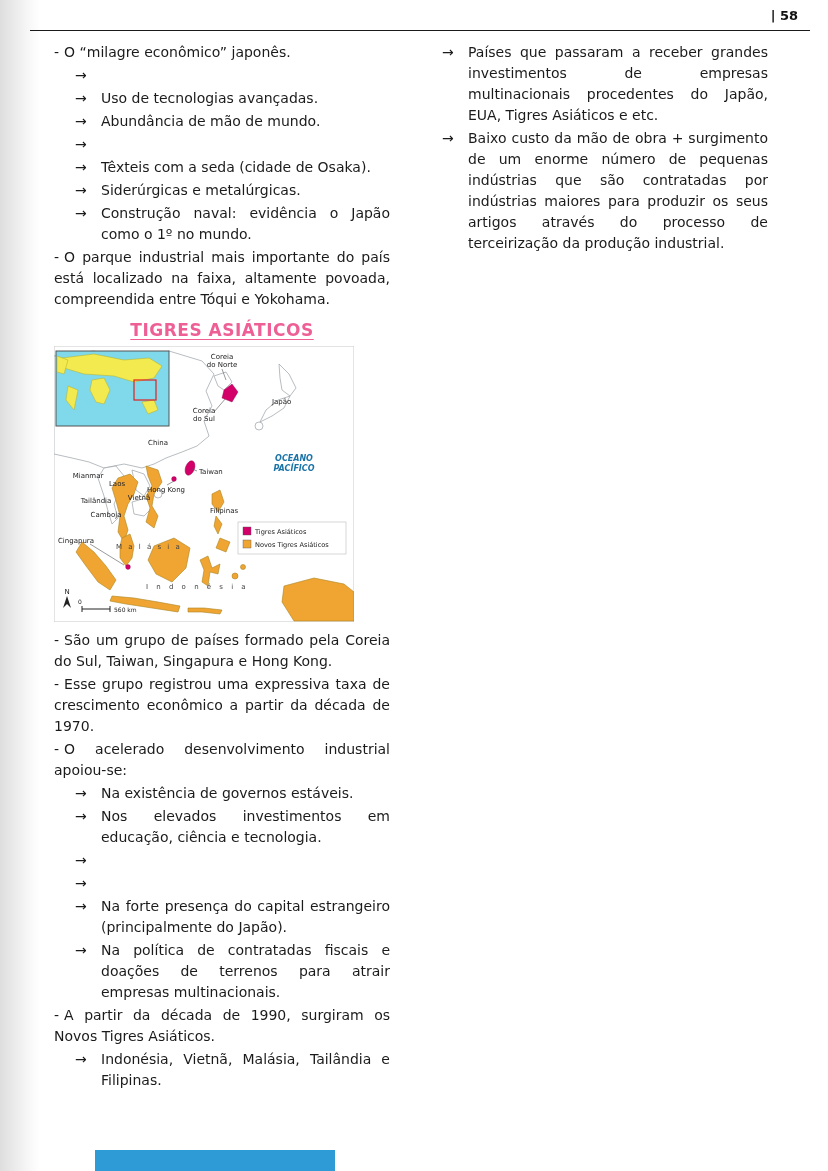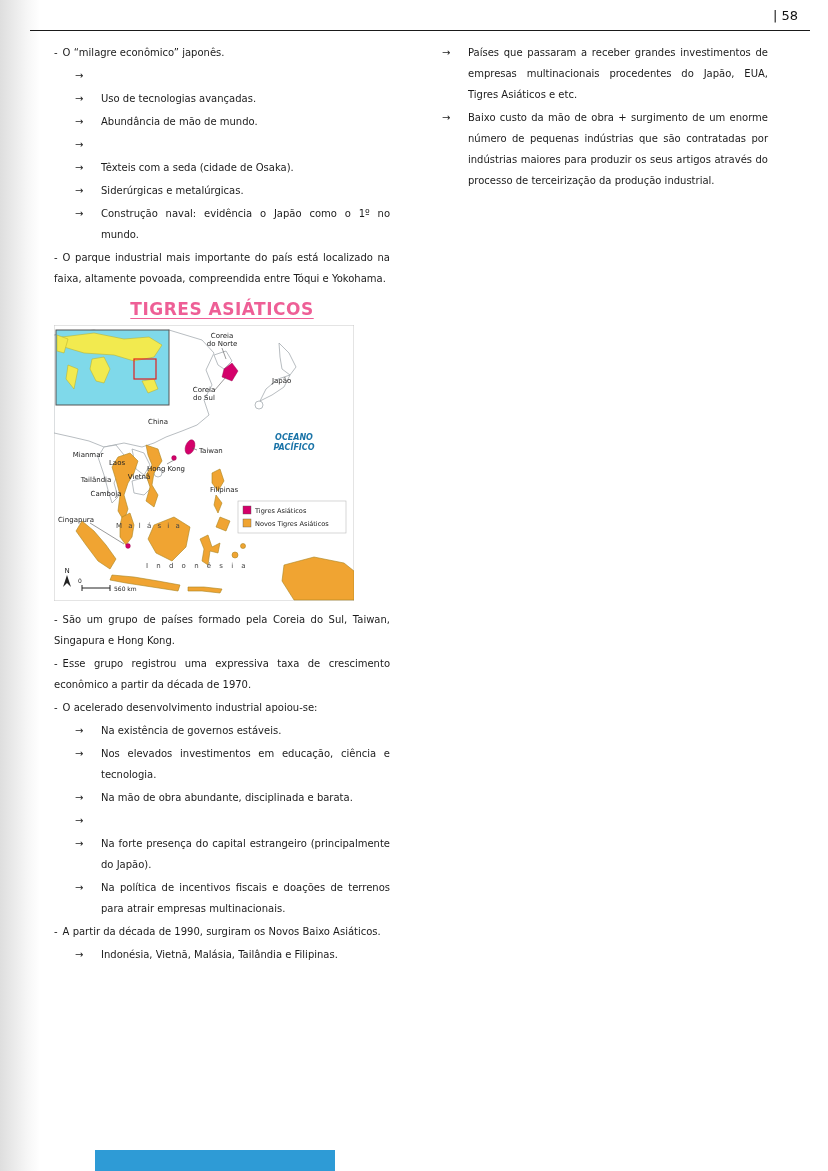--- a/index.html
+++ b/index.html
@@ -2,26 +2,26 @@
 <html><head>
 <meta charset="utf-8">
 <style>
   html,body{margin:0;padding:0;}
   body{
     width:828px;height:1171px;position:relative;background:#ffffff;
     font-family:"DejaVu Sans", sans-serif;color:#1b1b1b;overflow:hidden;
   }
   .page-edge{position:absolute;left:0;top:0;width:40px;height:1171px;
     background:linear-gradient(to right,#dedede,#f7f7f7 70%,#ffffff);}
-  .pagenum{position:absolute;top:8px;right:30px;font-size:13px;font-weight:normal;color:#111;}
+  .pagenum{position:absolute;top:8px;right:30px;font-size:13px;font-weight:bold;color:#111;}
   .toprule{position:absolute;top:30px;left:30px;right:18px;border-top:1.6px solid #1a1a1a;}
   .col{position:absolute;top:42px;}
   .col-left{left:54px;width:336px;}
   .col-right{left:442px;width:326px;}
-  .item{font-size:10px;line-height:21px;text-align:justify;margin:0 0 2px 0;}
+  .item{font-size:14px;line-height:21px;text-align:justify;margin:0 0 2px 0;}
   .dash-item .marker{margin-right:5px;}
   .arrow-item{display:flex;}
   .col-left .arrow-item{padding-left:21px;}
   .col-right .arrow-item{padding-left:0;}
   .arrow-item .marker{flex:0 0 26px;}
   .arrow-item .txt{flex:1;}
   .map-heading{text-align:center;color:#ee5f96;font-size:17px;font-weight:bold;
     letter-spacing:.5px;margin:10px 0 6px 0;text-decoration:underline;text-underline-offset:3px;}
   .map-figure{width:348px;margin:2px auto 8px auto;}
   .map-figure svg{display:block;}
@@ -194,34 +194,33 @@
   <p class="item arrow-item">
       <span class="marker">→</span>
       <span class="txt">Na existência de governos estáveis.</span>
     </p>
   <p class="item arrow-item">
       <span class="marker">→</span>
       <span class="txt">Nos elevados investimentos em educação, ciência e tecnologia.</span>
     </p>
   <p class="item arrow-item">
       <span class="marker">→</span>
-      <span class="txt">Na mão de obra abundante, disciplinada e barata.</span>
     </p>
   <p class="item arrow-item">
       <span class="marker">→</span>
     </p>
   <p class="item arrow-item">
       <span class="marker">→</span>
       <span class="txt">Na forte presença do capital estrangeiro (principalmente do Japão).</span>
     </p>
   <p class="item arrow-item">
       <span class="marker">→</span>
-      <span class="txt">Na política de incentivos fiscais e doações de terrenos para atrair empresas multinacionais.</span>
-    </p>
-  <p class="item dash-item"><span class="marker">-</span><span class="txt">A partir da década de 1990, surgiram os Novos Baixo Asiáticos.</span></p>
+      <span class="txt">Na política de contratadas fiscais e doações de terrenos para atrair empresas multinacionais.</span>
+    </p>
+  <p class="item dash-item"><span class="marker">-</span><span class="txt">A partir da década de 1990, surgiram os Novos Tigres Asiáticos.</span></p>
   <p class="item arrow-item">
       <span class="marker">→</span>
       <span class="txt">Indonésia, Vietnã, Malásia, Tailândia e Filipinas.</span>
     </p>
 </div>
 
 <div class="col col-right">
   <p class="item arrow-item">
       <span class="marker">→</span>
       <span class="txt">Países que passaram a receber grandes investimentos de empresas multinacionais procedentes do Japão, EUA, Tigres Asiáticos e etc.</span>

